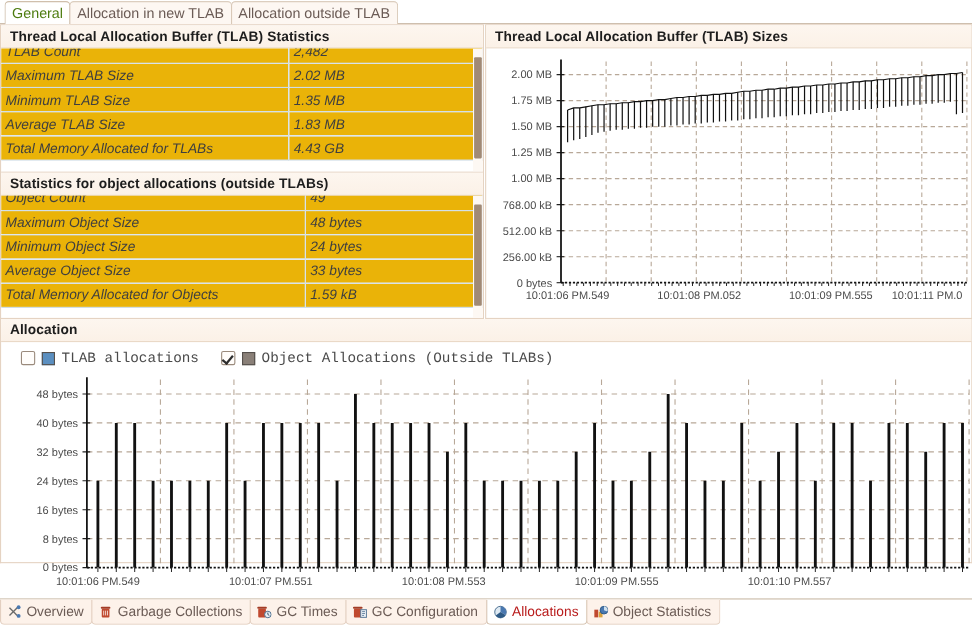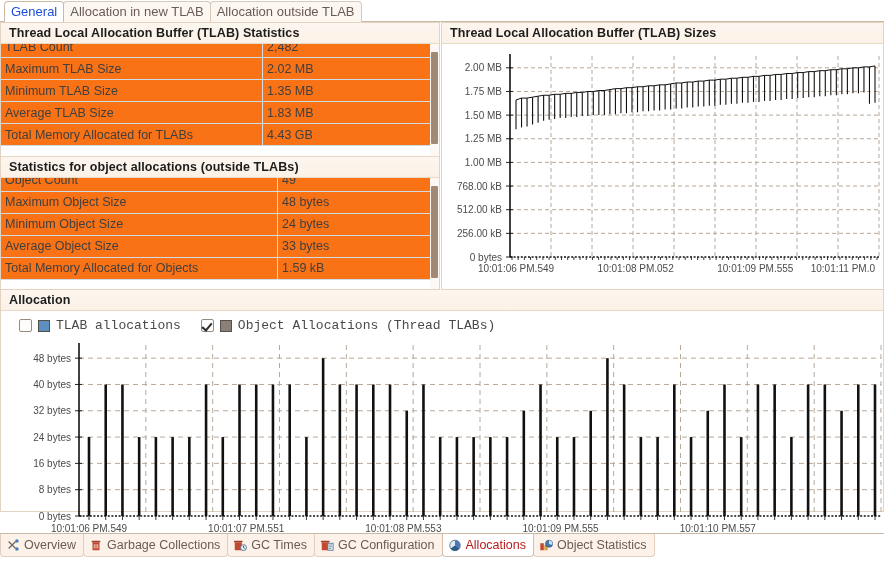--- a/index.html
+++ b/index.html
@@ -29,21 +29,21 @@
     color:#6b5b55;
     border:1px solid #d9c9b8;
     border-bottom:none;
     border-radius:4px 4px 0 0;
     background:#fdf7f2;
     margin-right:-1px;
     white-space:nowrap;
   }
   .top-tab.active{
     background:#ffffff;
-    color:#1d4ed8;
+    color:#4d7c0f;
     border-color:#cbb9a4;
     position:relative;
     z-index:3;
   }
   .tabstrip-rule{
     height:1px;background:#c9b9a6;margin-top:-1px;
   }
   
   .upper{
     display:flex;
@@ -88,21 +88,22 @@
     margin-top:-9px;
   }
   table.stat td{
     height:21px;
     font-size:12.5px;
     color:#4a4a4a;
     border:1px solid #cfdde6;
     padding:0 4px;
     white-space:nowrap;
     overflow:hidden;
-    background:#f97316;
+    background:#eab308;
+    font-style:italic;
   }
   table.stat td.k{border-left:none;color:#3f3f3f;}
   table.stat td.v{color:#3f3f3f;}
   .tbl-scroll{
     position:absolute;
     top:0;right:0;width:9px;bottom:0;
     background:#fdf8f3;
   }
   .tbl-thumb{
     position:absolute;
@@ -141,21 +142,21 @@
     content:"";
     position:absolute;left:2px;top:1px;
     width:4px;height:8px;
     border:solid #2d2d2d;
     border-width:0 2px 2px 0;
     transform:rotate(40deg);
   }
   .swatch{width:12px;height:12px;display:inline-block;border:1px solid #55504c;box-sizing:border-box;}
   .legend-text{margin-right:14px;}
   .bottom-tabs{
-    position:absolute;left:0;bottom:11px;width:884px;height:40px;
+    position:absolute;left:0;bottom:0;width:884px;height:40px;
     display:flex;align-items:flex-start;
     background:#ffffff;
     box-sizing:border-box;
     border-top:1px solid #c9b9a6;
   }
   .btab{
     height:22px;line-height:22px;
     display:flex;align-items:center;gap:4px;
     padding:0 7px 0 5px;
     font-size:12.5px;color:#6b5b55;
@@ -429,21 +430,21 @@
 
 <div class="alloc-panel">
   <div class="sec-header">Allocation</div>
 
   <div class="legend-row">
     <span class="cb" id="cb0"></span>
     <span class="swatch" id="sw0" style="background: rgb(91, 143, 192);"></span>
     <span class="legend-text">TLAB allocations</span>
     <span class="cb checked" id="cb1"></span>
     <span class="swatch" id="sw1" style="background: rgb(138, 128, 120);"></span>
-    <span class="legend-text">Object Allocations (Thread TLABs)</span>
+    <span class="legend-text">Object Allocations (Outside TLABs)</span>
   </div>
 
   <div class="chart-wrap">
     <svg id="svg-alloc" width="884" height="205" viewBox="0 0 884 205">
         <line x1="74" y1="177" x2="81" y2="177" stroke="#222" stroke-width="1"></line>
         <text x="70" y="180.5" text-anchor="end" class="ax-lbl">0 bytes</text>
         <line x1="78" y1="150.69230769230768" x2="880" y2="150.69230769230768" stroke="#b8a898" stroke-width="1" stroke-dasharray="5,4"></line>
         <line x1="74" y1="150.69230769230768" x2="81" y2="150.69230769230768" stroke="#222" stroke-width="1"></line>
         <text x="70" y="154.19230769230768" text-anchor="end" class="ax-lbl">8 bytes</text>
         <line x1="78" y1="124.38461538461539" x2="880" y2="124.38461538461539" stroke="#b8a898" stroke-width="1" stroke-dasharray="5,4"></line>

